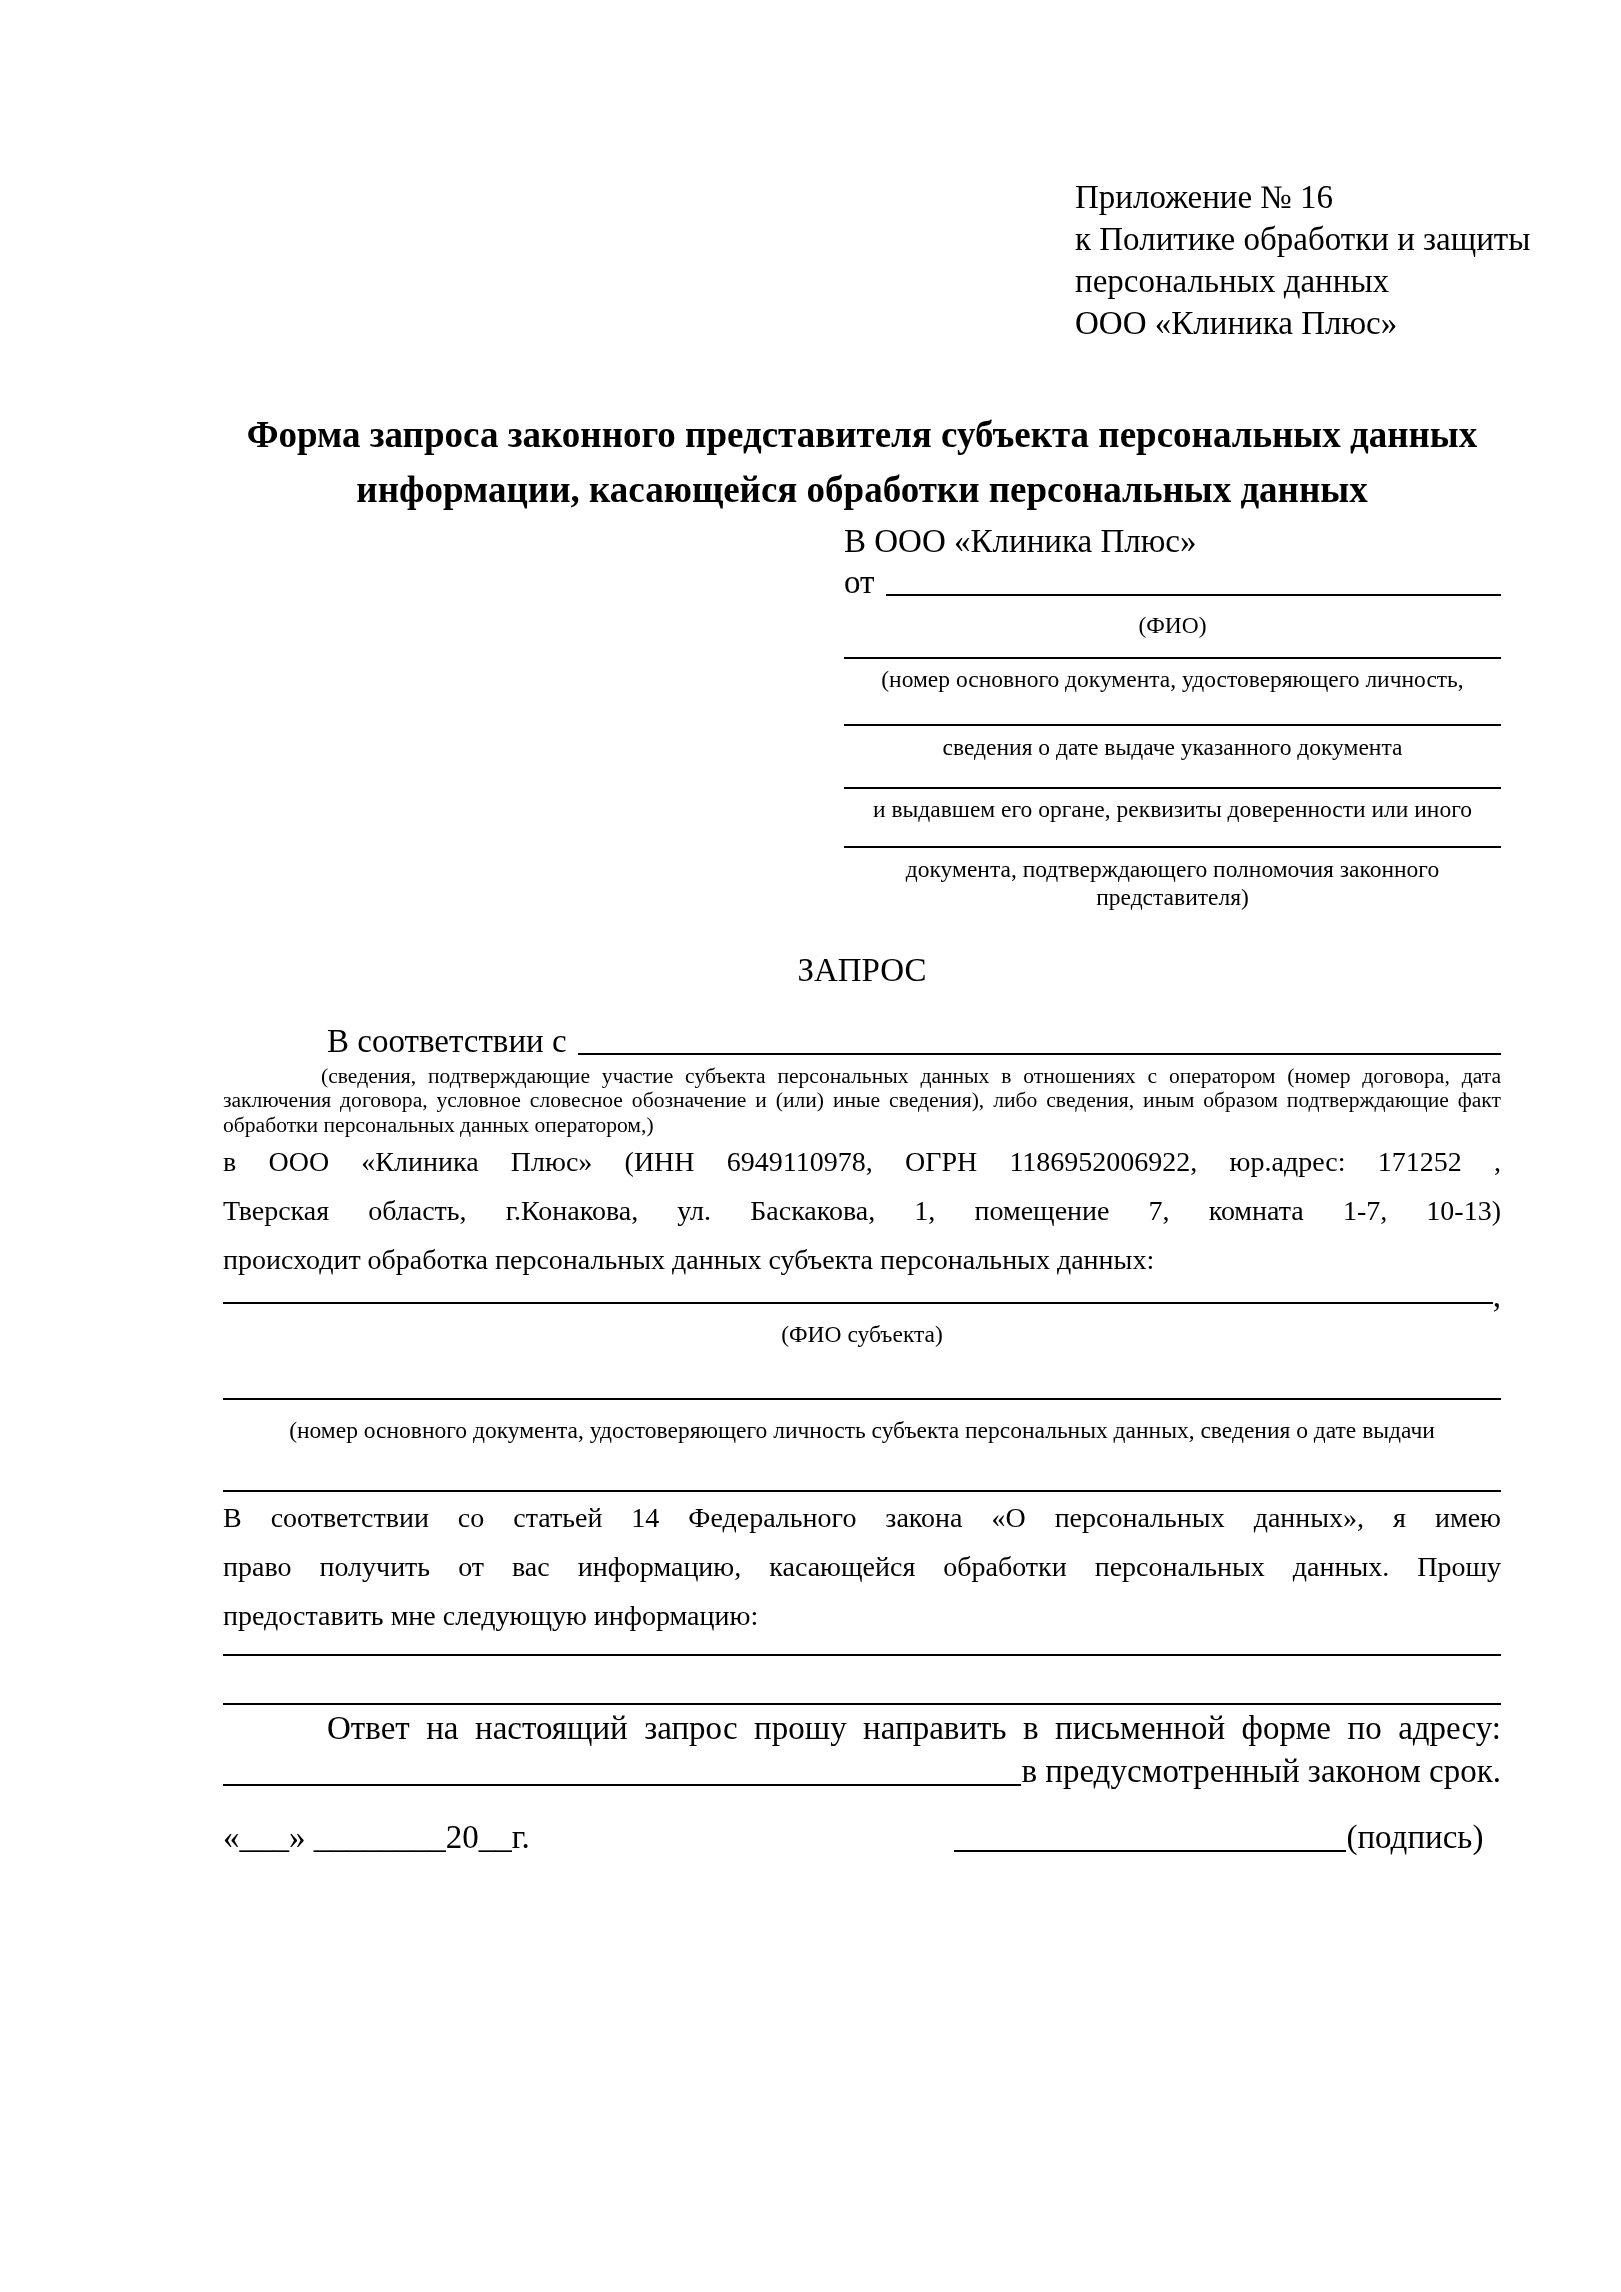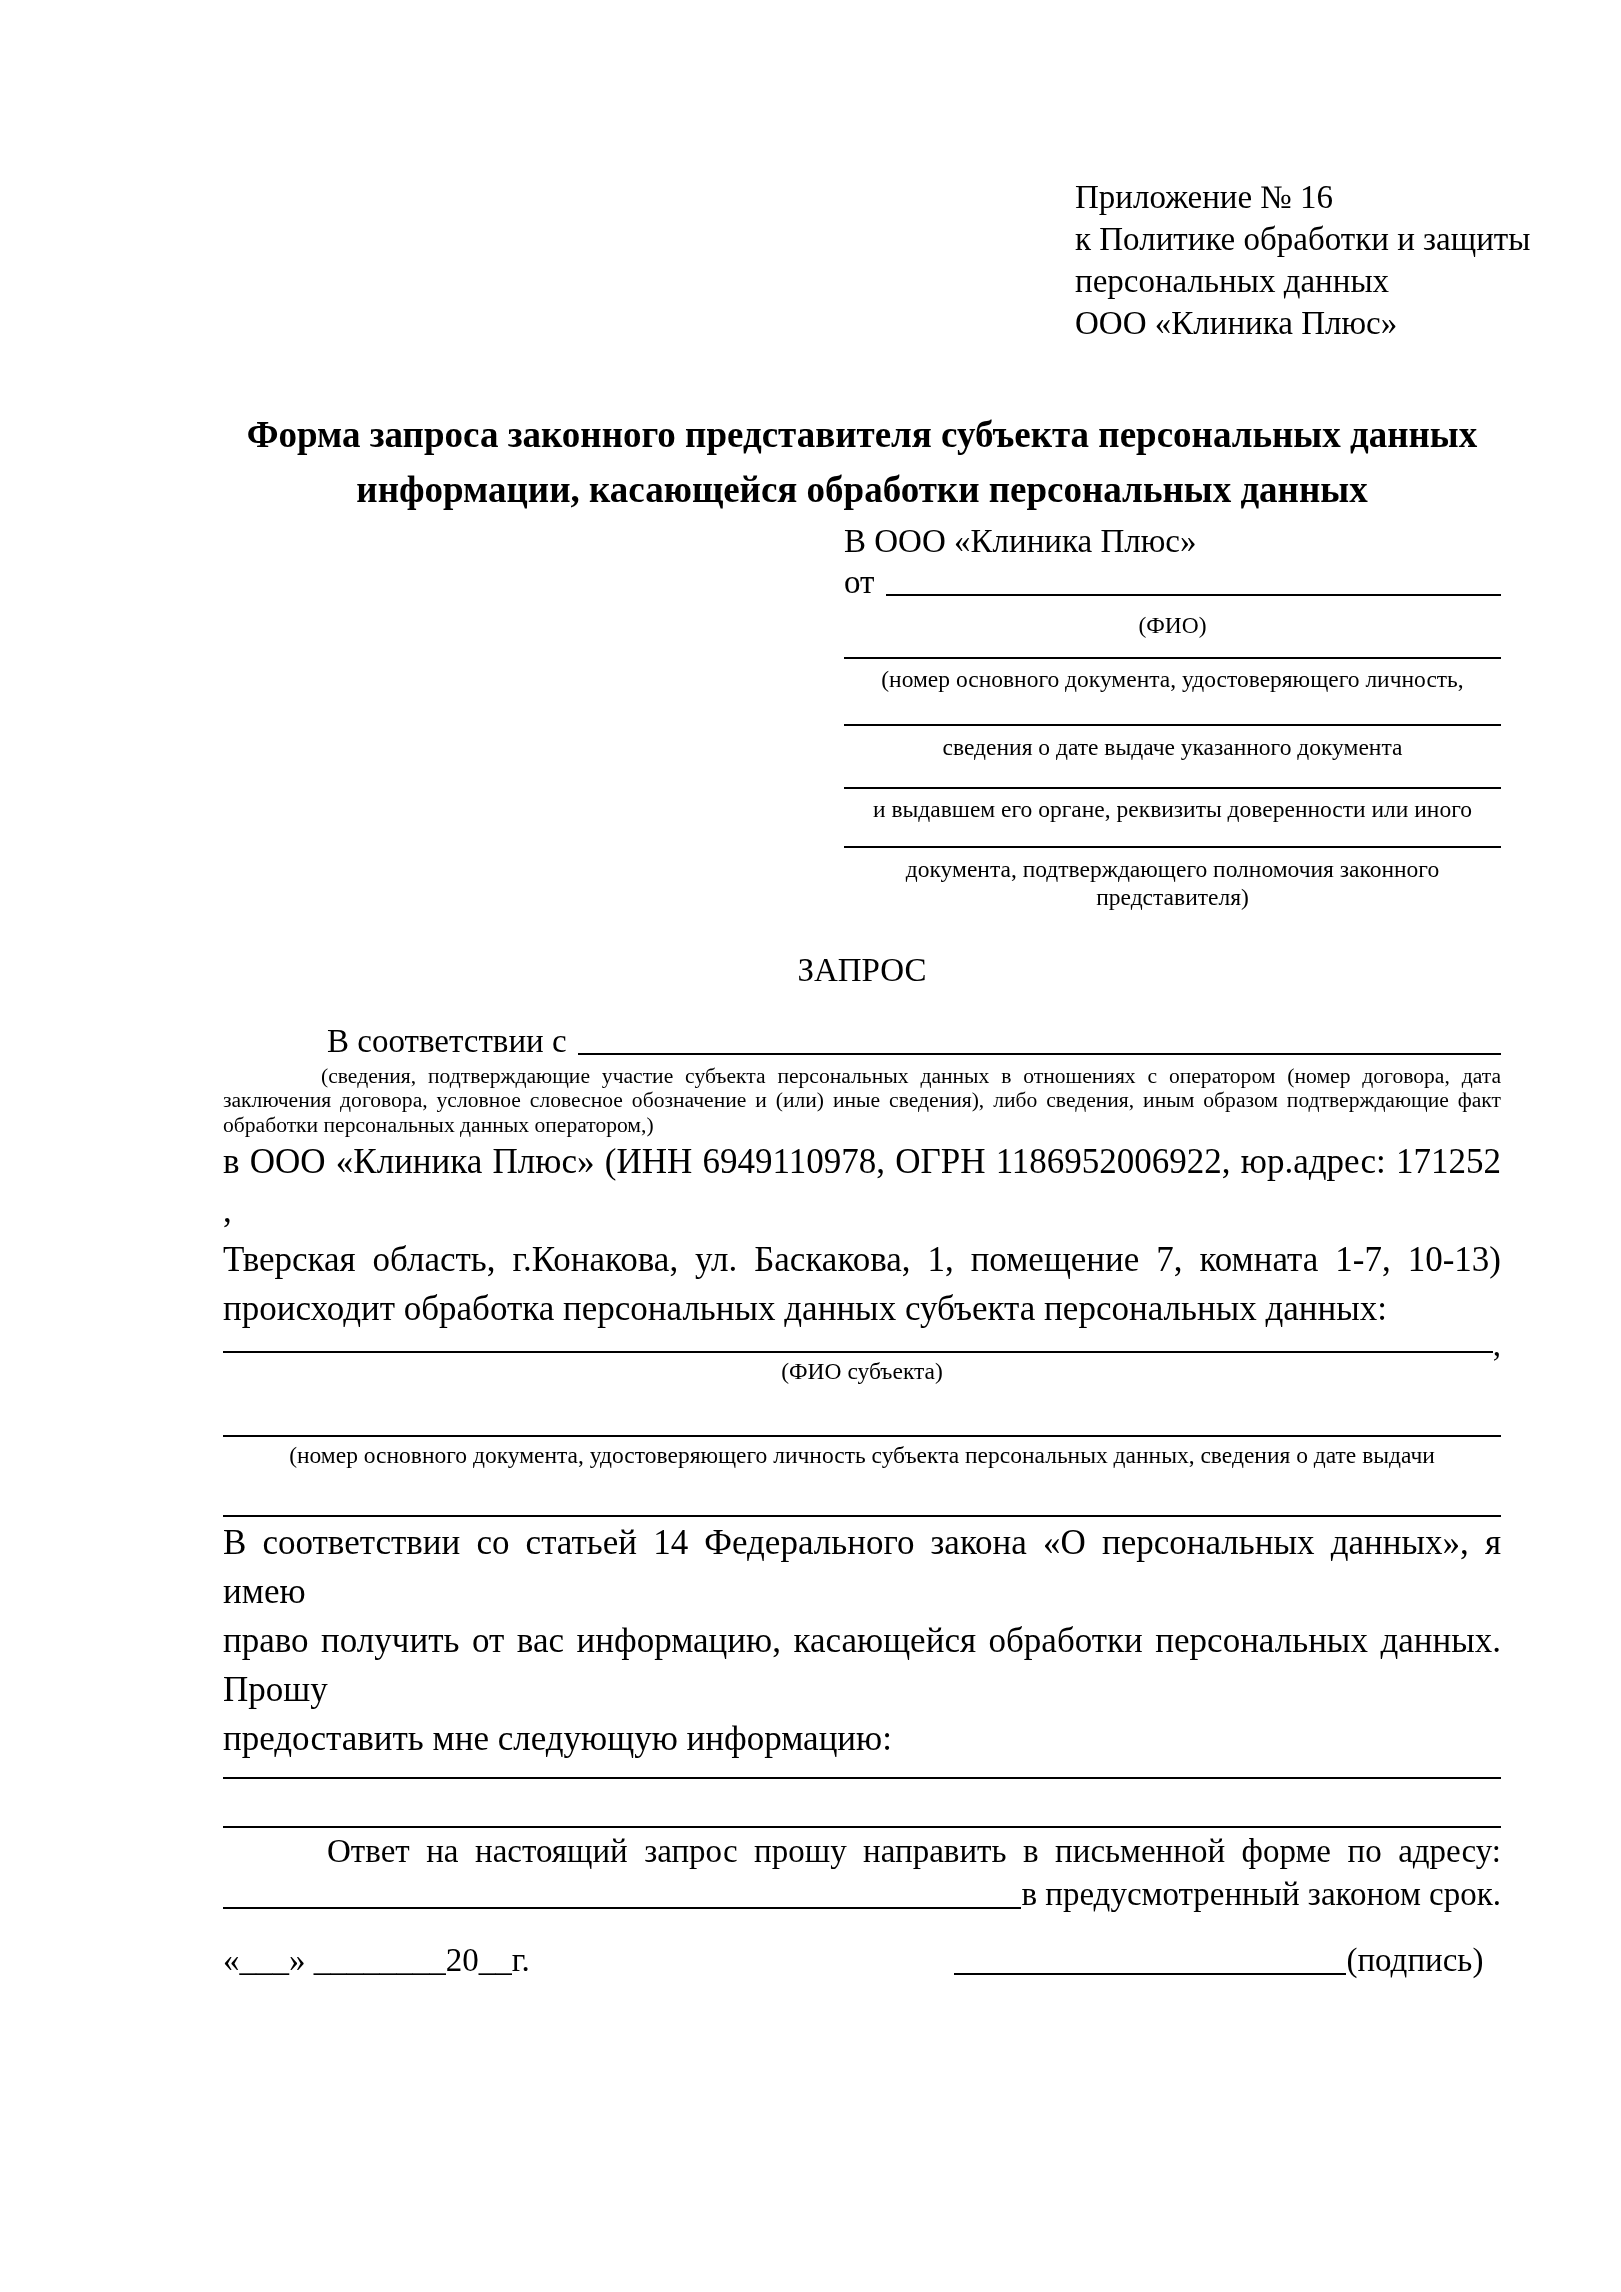--- a/index.html
+++ b/index.html
@@ -39,26 +39,26 @@
   .zapros { margin-top:38px; text-align:center; font-size:33px; line-height:43px; }
 
   .intro { margin-top:28px; display:flex; font-size:33px; line-height:43px; padding-left:104px; }
   .intro .rule { margin:0 0 7.8px 11.8px; }
   .intro span { white-space:nowrap; }
 
   .fineprint { font-size:21.6px; line-height:24.5px; margin-top:1px; }
   .fineprint .fp1 { padding-left:98px; text-align:justify; text-align-last:justify; }
   .fineprint .fp2 { text-align:justify; text-align-last:justify; }
 
-  .para { font-size:35px; line-height:49px; }
+  .para { font-size:28px; line-height:49px; }
   .para .just { text-align:justify; text-align-last:justify; }
 
   .subject-row { display:flex; align-items:flex-end; height:19.6px; font-size:33px; }
   .subject-row .comma { line-height:13.7px; }
-  .cap.center { margin-top:5px;text-align:center; }
+  .cap.center { margin-top:17px;text-align:center; }
 
   .blank.w1 { margin-top:50px; }
   .blank.w2 { margin-top:45px; }
   .para.rights { margin-top:1px; }
   .blank.e1 { margin-top:13.7px; }
   .blank.e2 { margin-top:47px; }
 
   .reply1 { margin-top:2px; font-size:33px; line-height:43px; padding-left:104px;
             text-align:justify; text-align-last:justify; }
   .reply2 { display:flex; font-size:33px; line-height:43px; }

